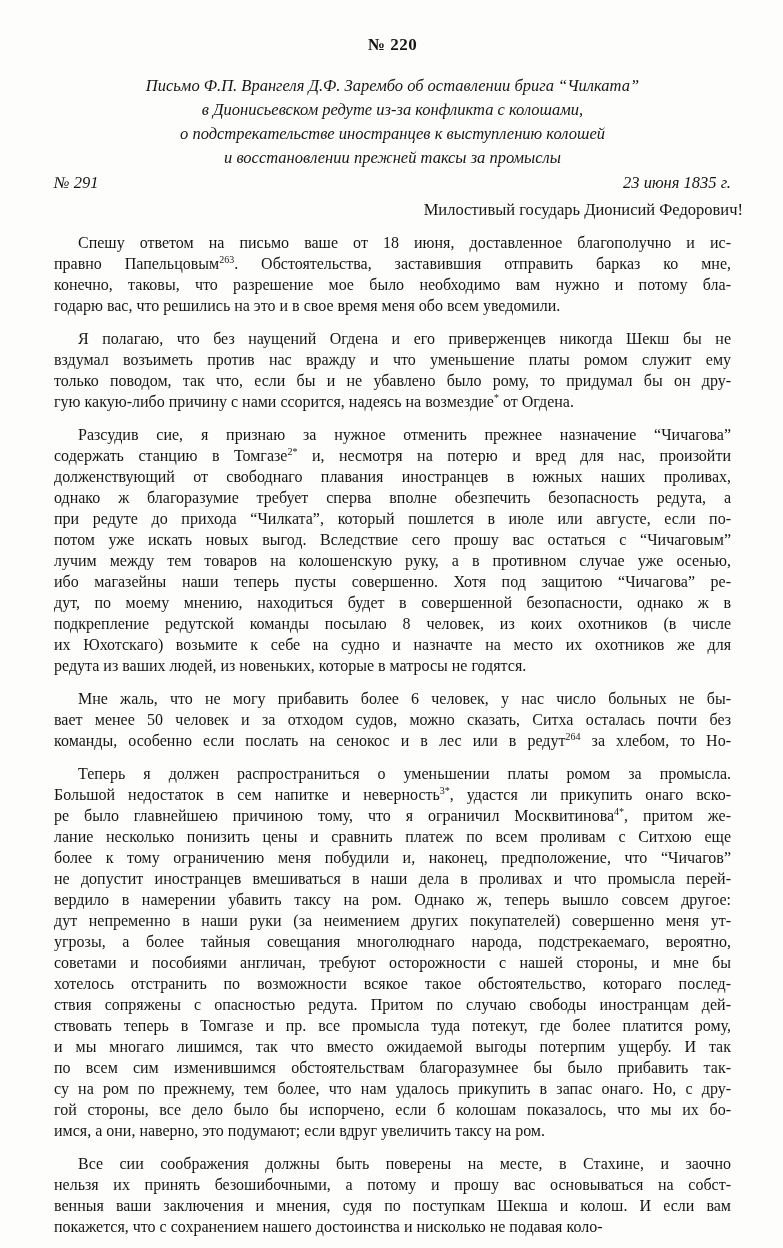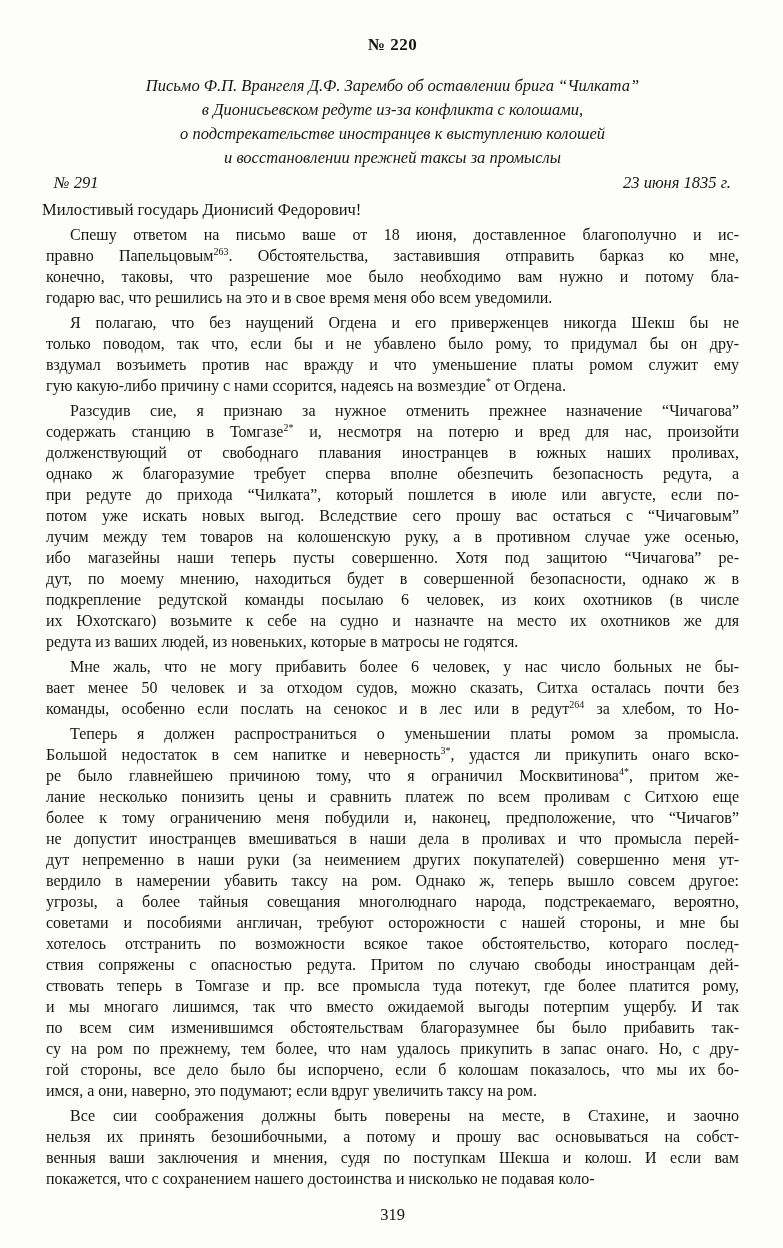--- a/index.html
+++ b/index.html
@@ -35,30 +35,30 @@
     display: flex;
     justify-content: space-between;
     align-items: baseline;
     font-style: italic;
     font-size: 16.5px;
     line-height: 21px;
     padding: 0 12px 0 12px;
   }
   .salutation {
     margin-top: 6px;
-    text-align: left;
+    text-align: right;
     font-size: 16.5px;
     line-height: 21px;
   }
   .letter-body {
     margin-top: 3px;
     font-size: 16px;
     line-height: 21px;
   }
-  .para { margin: 4px; }
+  .para { margin: 12px; }
   .line {
     text-align: left;
     white-space: normal;
     overflow: hidden;
     height: 21px;
   }
   .line.j {
     text-align: justify;
     text-align-last: justify;
   }
@@ -95,52 +95,52 @@
   <div class="salutation">Милостивый государь Дионисий Федорович!</div>
   <div class="letter-body">
       <div class="para">
         <div class="line j first">Спешу ответом на письмо ваше от 18 июня, доставленное благополучно и ис-</div>
         <div class="line j">правно Папельцовым<sup>263</sup>. Обстоятельства, заставившия отправить барказ ко мне,</div>
         <div class="line j">конечно, таковы, что разрешение мое было необходимо вам нужно и потому бла-</div>
         <div class="line">годарю вас, что решились на это и в свое время меня обо всем уведомили.</div>
       </div>
       <div class="para">
         <div class="line j first">Я полагаю, что без наущений Огдена и его приверженцев никогда Шекш бы не</div>
+        <div class="line j">вздумал возъиметь против нас вражду и что уменьшение платы ромом служит ему</div>
         <div class="line j">только поводом, так что, если бы и не убавлено было рому, то придумал бы он дру-</div>
-        <div class="line j">вздумал возъиметь против нас вражду и что уменьшение платы ромом служит ему</div>
         <div class="line">гую какую-либо причину с нами ссорится, надеясь на возмездие<sup>*</sup> от Огдена.</div>
       </div>
       <div class="para">
         <div class="line j first">Разсудив сие, я признаю за нужное отменить прежнее назначение “Чичагова”</div>
         <div class="line j">содержать станцию в Томгазе<sup>2*</sup> и, несмотря на потерю и вред для нас, произойти</div>
         <div class="line j">долженствующий от свободнаго плавания иностранцев в южных наших проливах,</div>
         <div class="line j">однако ж благоразумие требует сперва вполне обезпечить безопасность редута, а</div>
         <div class="line j">при редуте до прихода “Чилката”, который пошлется в июле или августе, если по-</div>
         <div class="line j">потом уже искать новых выгод. Вследствие сего прошу вас остаться с “Чичаговым”</div>
         <div class="line j">лучим между тем товаров на колошенскую руку, а в противном случае уже осенью,</div>
         <div class="line j">ибо магазейны наши теперь пусты совершенно. Хотя под защитою “Чичагова” ре-</div>
         <div class="line j">дут, по моему мнению, находиться будет в совершенной безопасности, однако ж в</div>
-        <div class="line j">подкрепление редутской команды посылаю 6 человек, из коих охотников (в числе</div>
+        <div class="line j">подкрепление редутской команды посылаю 8 человек, из коих охотников (в числе</div>
         <div class="line j">их Юхотскаго) возьмите к себе на судно и назначте на место их охотников же для</div>
         <div class="line">редута из ваших людей, из новеньких, которые в матросы не годятся.</div>
       </div>
       <div class="para">
         <div class="line j first">Мне жаль, что не могу прибавить более 6 человек, у нас число больных не бы-</div>
         <div class="line j">вает менее 50 человек и за отходом судов, можно сказать, Ситха осталась почти без</div>
         <div class="line j">команды, особенно если послать на сенокос и в лес или в редут<sup>264</sup> за хлебом, то Но-</div>
       </div>
       <div class="para">
         <div class="line j first">Теперь я должен распространиться о уменьшении платы ромом за промысла.</div>
         <div class="line j">Большой недостаток в сем напитке и неверность<sup>3*</sup>, удастся ли прикупить онаго вско-</div>
         <div class="line j">ре было главнейшею причиною тому, что я ограничил Москвитинова<sup>4*</sup>, притом же-</div>
         <div class="line j">лание несколько понизить цены и сравнить платеж по всем проливам с Ситхою еще</div>
         <div class="line j">более к тому ограничению меня побудили и, наконец, предположение, что “Чичагов”</div>
         <div class="line j">не допустит иностранцев вмешиваться в наши дела в проливах и что промысла перей-</div>
+        <div class="line j">вердило в намерении убавить таксу на ром. Однако ж, теперь вышло совсем другое:</div>
         <div class="line j">дут непременно в наши руки (за неимением других покупателей) совершенно меня ут-</div>
-        <div class="line j">вердило в намерении убавить таксу на ром. Однако ж, теперь вышло совсем другое:</div>
         <div class="line j">угрозы, а более тайныя совещания многолюднаго народа, подстрекаемаго, вероятно,</div>
         <div class="line j">советами и пособиями англичан, требуют осторожности с нашей стороны, и мне бы</div>
         <div class="line j">хотелось отстранить по возможности всякое такое обстоятельство, котораго послед-</div>
         <div class="line j">ствия сопряжены с опасностью редута. Притом по случаю свободы иностранцам дей-</div>
         <div class="line j">ствовать теперь в Томгазе и пр. все промысла туда потекут, где более платится рому,</div>
         <div class="line j">и мы многаго лишимся, так что вместо ожидаемой выгоды потерпим ущербу. И так</div>
         <div class="line j">по всем сим изменившимся обстоятельствам благоразумнее бы было прибавить так-</div>
         <div class="line j">су на ром по прежнему, тем более, что нам удалось прикупить в запас онаго. Но, с дру-</div>
         <div class="line j">гой стороны, все дело было бы испорчено, если б колошам показалось, что мы их бо-</div>
         <div class="line">имся, а они, наверно, это подумают; если вдруг увеличить таксу на ром.</div>

